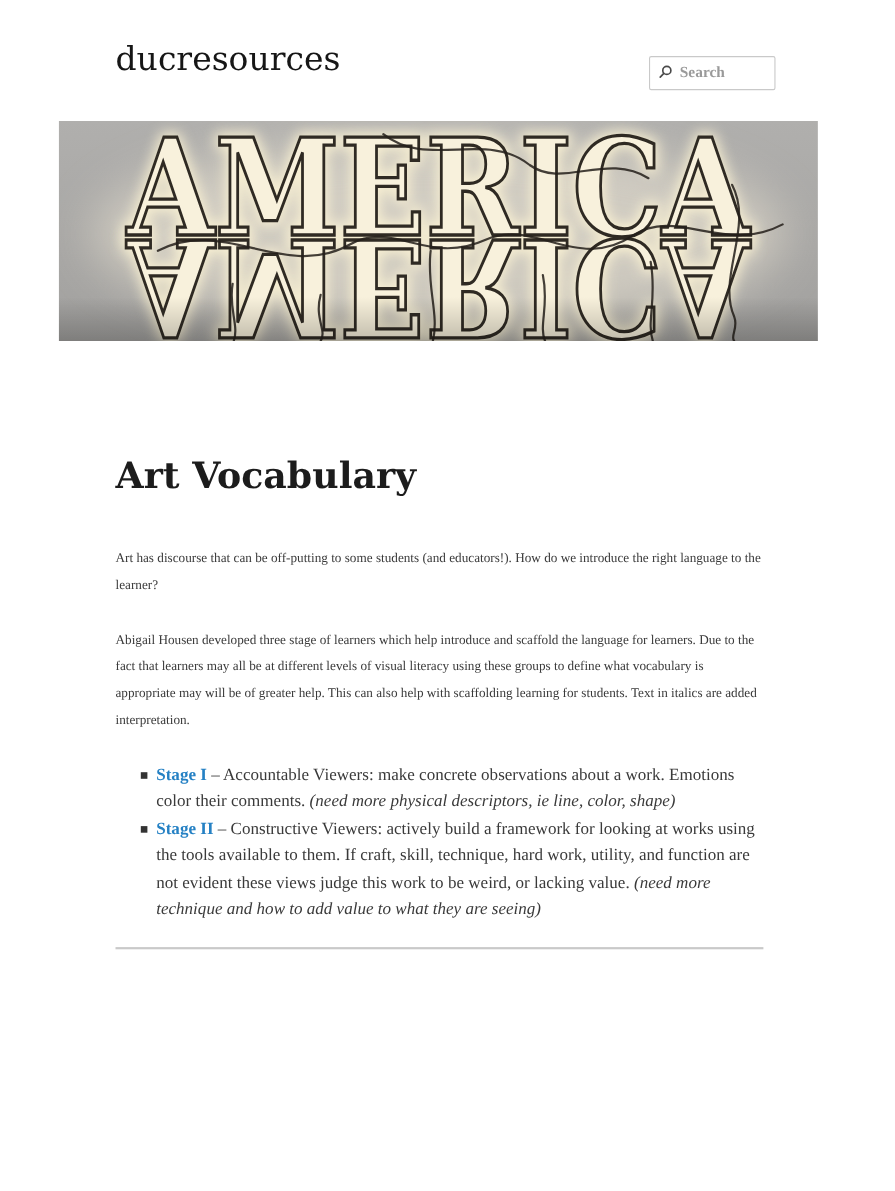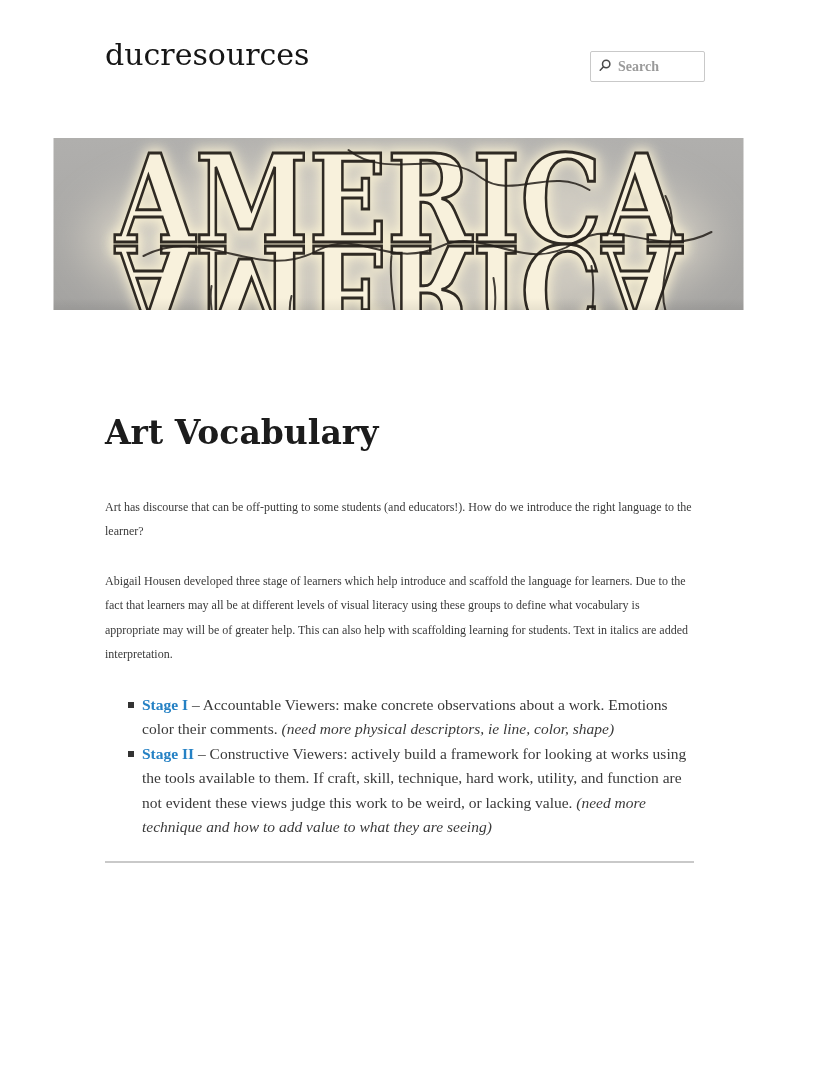--- a/index.html
+++ b/index.html
@@ -2,39 +2,39 @@
 <html><head>
 <meta charset="utf-8">
 <style>
   * { box-sizing: border-box; }
   html, body { margin: 0; padding: 0; background: #ffffff; }
   body { font-family: "Liberation Serif", serif; color: #3a3a3a; }
 
   .page { width: 691px; margin-left: 53px; position: relative; }
 
   
-  .site-header { position: relative; height: 138px; }
+  .site-header { position: relative; height: 110px; }
   .site-title {
     position: absolute; left: 52px; top: 40px; margin: 0;
     font-family: "DejaVu Serif", serif; font-weight: normal;
     font-size: 30px; line-height: 1; letter-spacing: 0;
   }
   .site-title a { color: #161616; text-decoration: none; }
 
   .search-form { position: absolute; left: 537px; top: 51px; width: 115px; height: 31px; }
   .search-input {
     width: 100%; height: 100%; border: 1px solid #c9c9c9; border-radius: 2px;
     background: #fff; padding: 4px 6px 4px 27px;
     font-family: "Liberation Serif", serif; font-size: 14px; color: #555; outline: none; font-weight: bold;
   }
   .search-input::placeholder { color: #9a9a9a; }
   .search-icon { position: absolute; left: 7px; top: 7px; width: 16px; height: 16px; pointer-events: none; }
 
   
-  .header-image { width: 691px; height: 172px; overflow: hidden; line-height: 0; }
+  .header-image { width: 691px; height: 200px; overflow: hidden; line-height: 0; }
 
   
   .main-nav { background: linear-gradient(#2d2d2d, #0d0d0d); height: 43px; }
   .main-nav ul { list-style: none; margin: 0; padding: 0 0 0 57px; display: flex; }
   .main-nav li { margin-right: 30px; }
   .main-nav a {
     display: block; line-height: 43px; color: #eeeeee; text-decoration: none;
     font-family: "DejaVu Serif", serif; font-size: 12.5px;
   }
   .main-nav a.active { font-weight: bold; color: #ffffff; }

